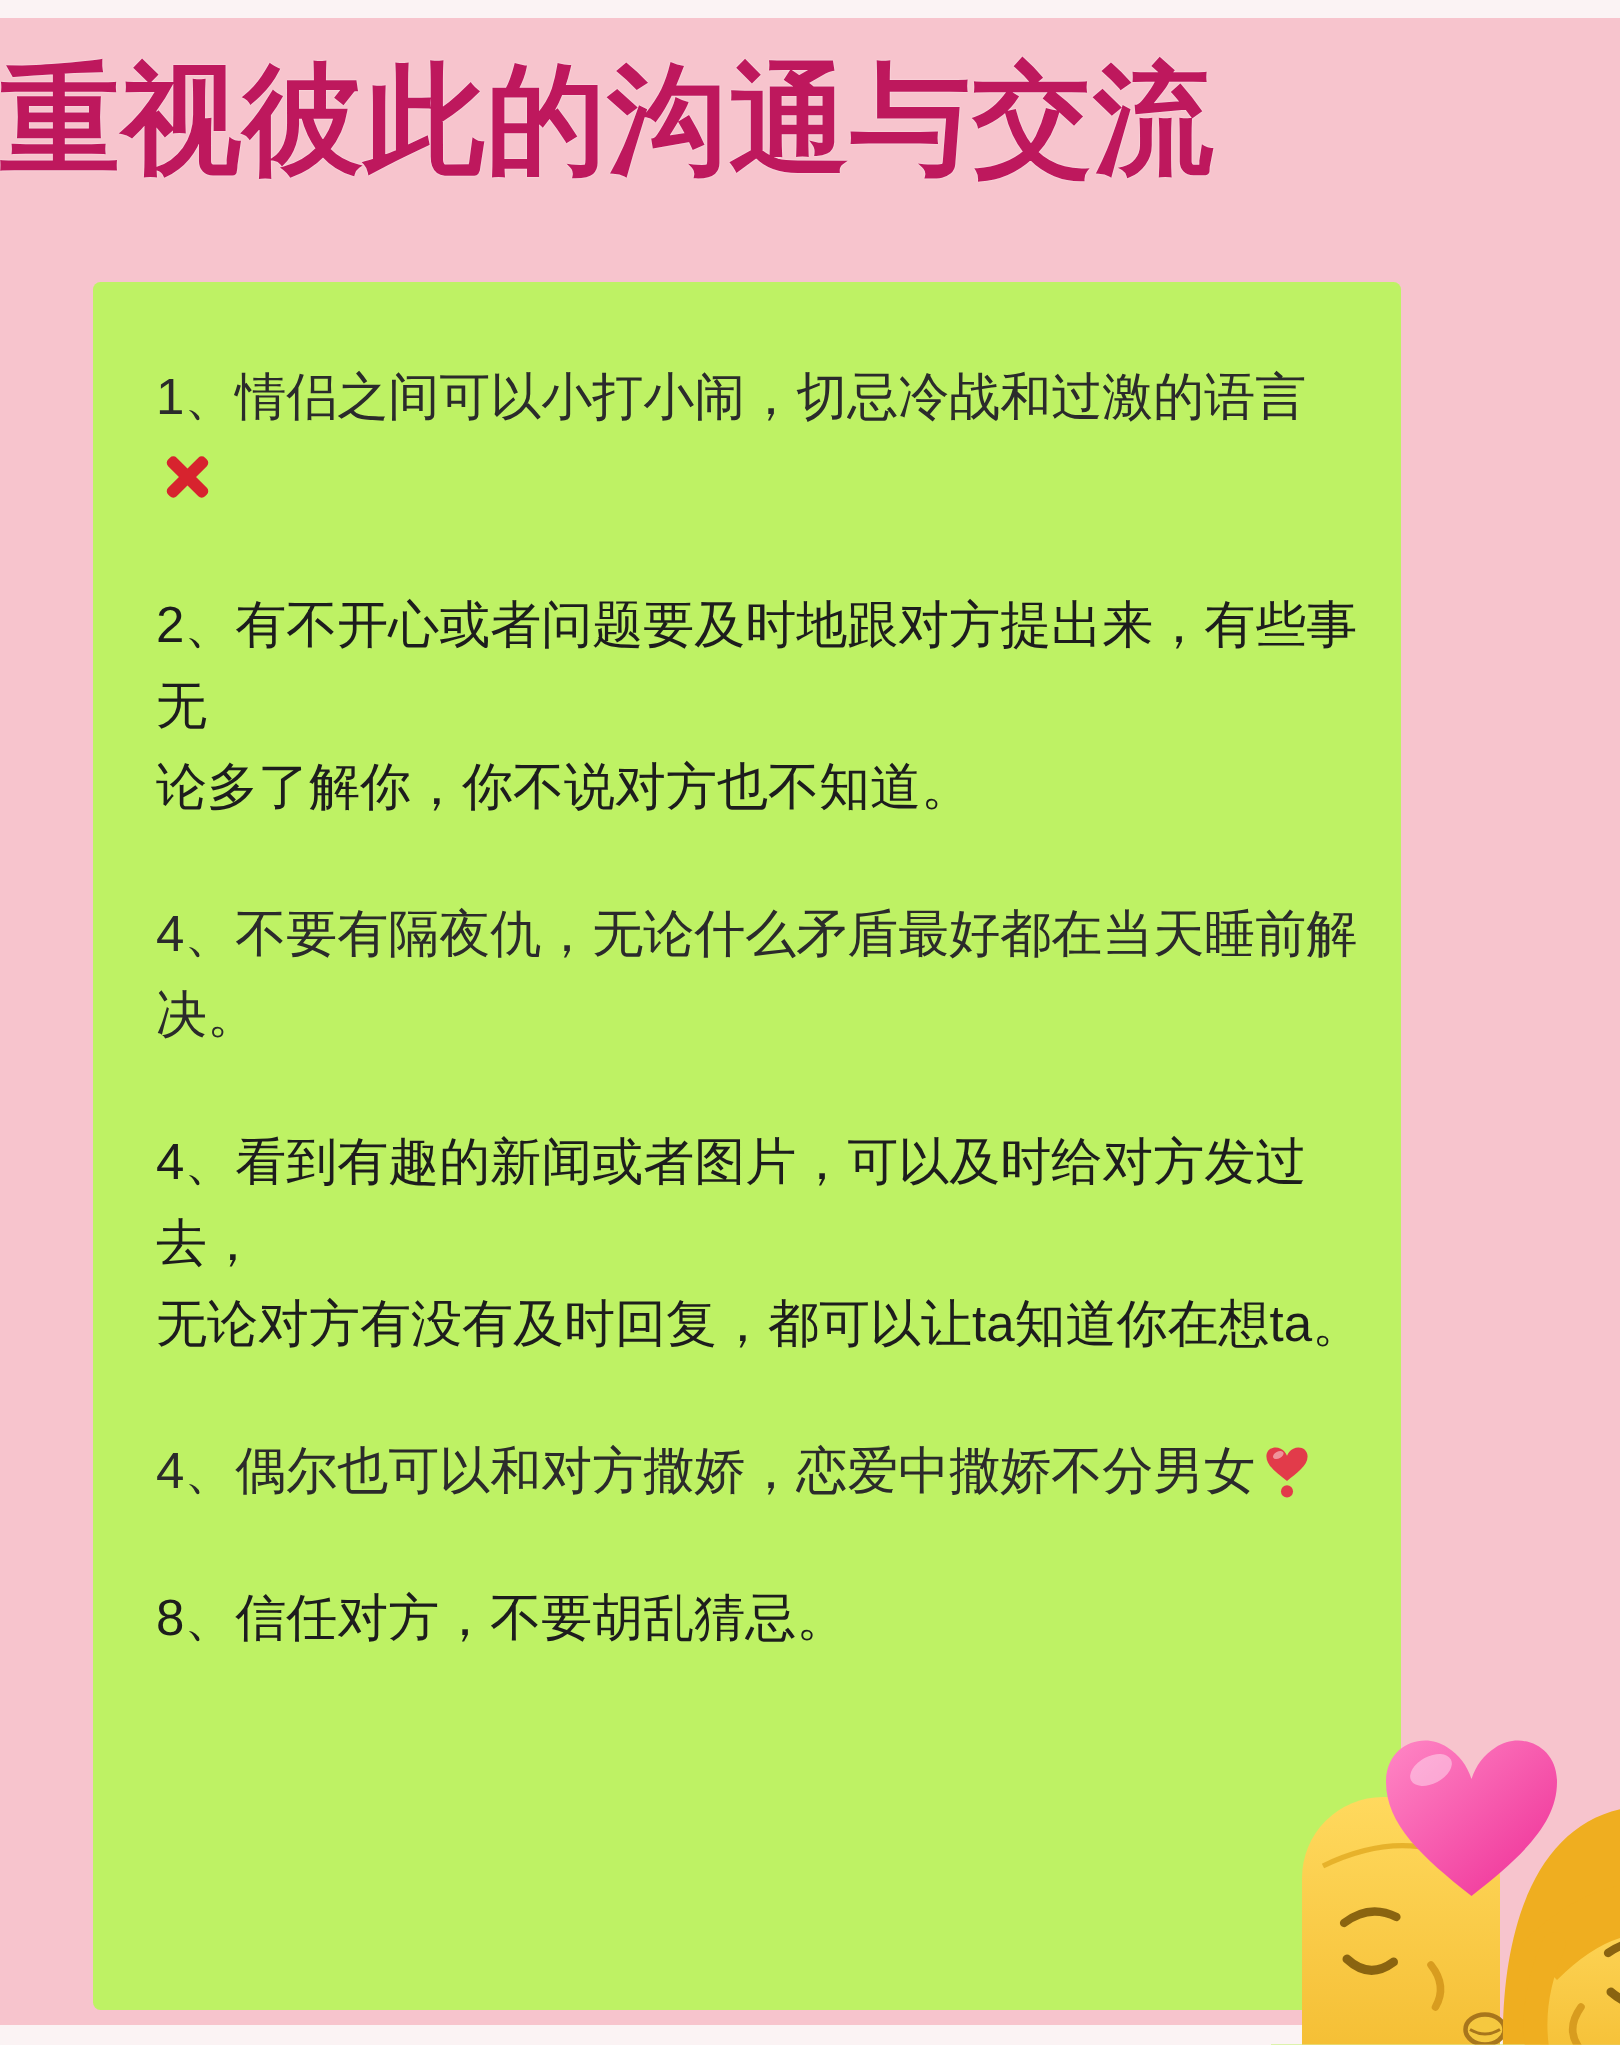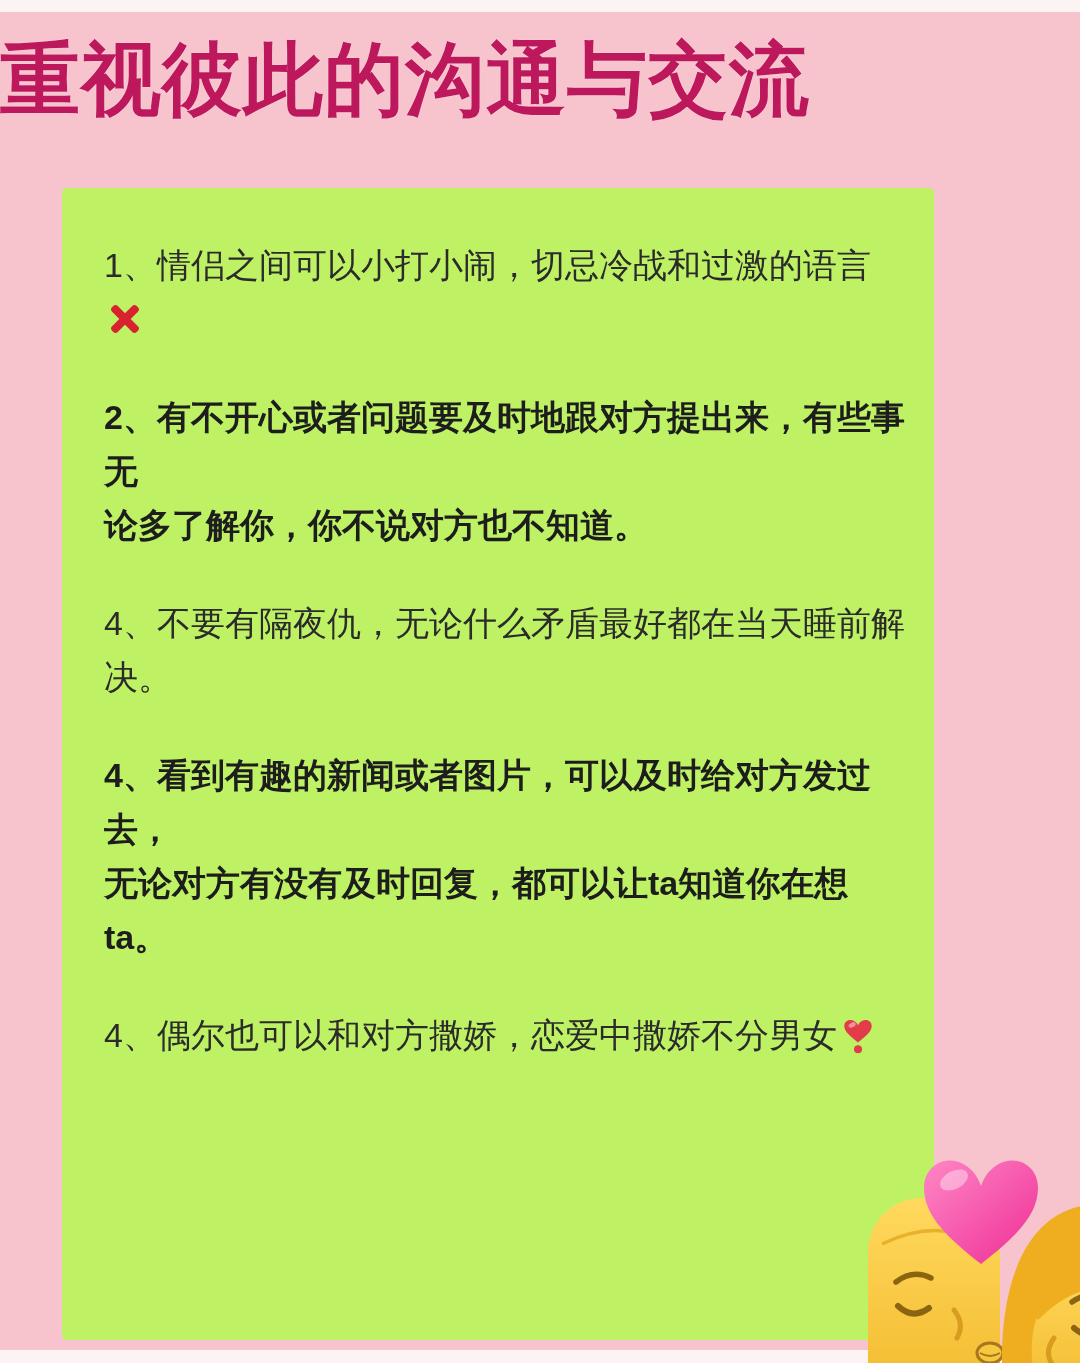--- a/index.html
+++ b/index.html
@@ -37,21 +37,21 @@
   }
   .list { padding: 50px 22px 0 42px; }
   .item {
     max-width: 900px;
     font-size: 34px;
     line-height: 54px;
     color: #2b2b2b;
     margin-bottom: 44px;
     white-space: pre-wrap;
   }
-  .item.bold { font-weight: bold; color: #1d1d1d; }
+  .item.bold { font-weight: normal; color: #1d1d1d; }
   .inline-emoji {
     display: inline-block;
     width: 38px; height: 38px;
     vertical-align: -7px;
     margin: 0 2px;
   }
   .inline-emoji svg { width: 100%; height: 100%; display: block; }
   .kiss-emoji {
     position: absolute;
     left: 866px; top: 1146px;
@@ -85,20 +85,21 @@
 无论对方有没有及时回复，都可以让ta知道你在想ta。</span></div>
 
     <div class="item"><span>4、偶尔也可以和对方撒娇，恋爱中撒娇不分男女</span><span class="inline-emoji"><svg viewBox="0 0 36 36">
             <path d="M18 25 C12 20 5 15.5 5 9.5 C5 4.5 10 2.5 14 4.5 C16 5.5 17.3 7 18 9 C18.7 7 20 5.5 22 4.5 C26 2.5 31 4.5 31 9.5 C31 15.5 24 20 18 25 Z" fill="#e23b4a"></path>
             <ellipse cx="12.5" cy="8.5" rx="3.6" ry="2.2" fill="#ffffff" opacity="0.45" transform="rotate(-28 12.5 8.5)"></ellipse>
             <circle cx="18" cy="31.5" r="3.8" fill="#e23b4a"></circle>
           </svg></span></div>
 
 
 
+    <div class="item bold"><span>8、信任对方，不要胡乱猜忌。</span></div>
 
 
 
   </div>
 </div>
 
 <div class="kiss-emoji">
   <svg viewBox="0 0 280 270">
     <defs>
       <linearGradient id="kg-face" x1="0" y1="0" x2="0" y2="1">

